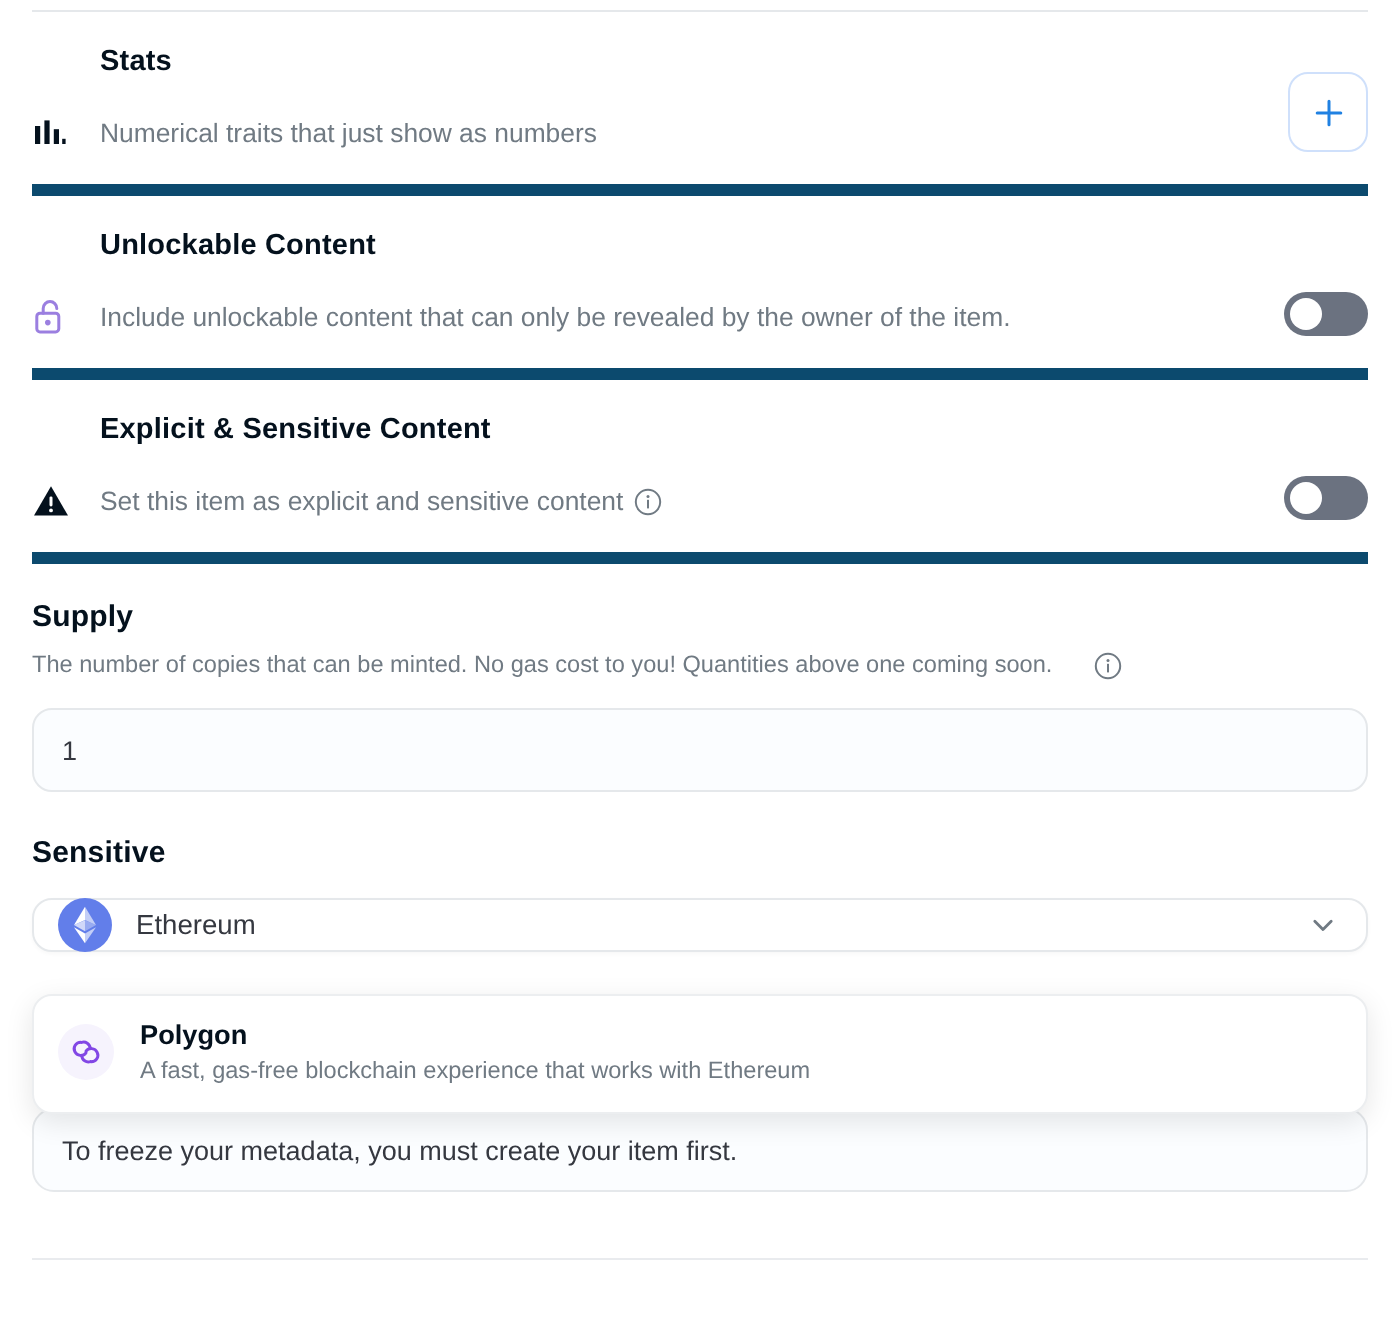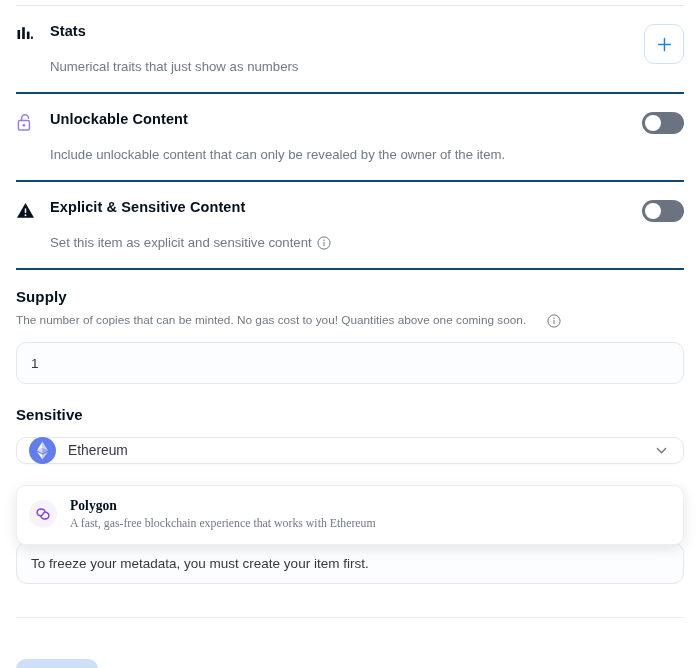--- a/index.html
+++ b/index.html
@@ -25,23 +25,23 @@
   .top-rule {
     position: absolute;
     left: 16px; right: 16px; top: 5px;
     height: 1px;
     background: #e5e8eb;
   }
 
   
   .feature-row {
     display: flex;
-    align-items: flex-start;
+    align-items: flex-end;
     padding: 16px 0 16px 0;
-    border-bottom: 2px solid #0c4a6e;
+    border-bottom: 6px solid #0c4a6e;
     min-height: 65px;
   }
   .feature-icon {
     width: 34px;
     flex: 0 0 34px;
     padding-top: 3px;
     display: flex;
     justify-content: flex-start;
     align-items: flex-start;
   }
@@ -157,21 +157,20 @@
   .dropdown {
     position: absolute;
     left: 0; right: 0;
     top: 48px;
     background: #ffffff;
     border: 1px solid #eceef0;
     border-radius: 10px;
     box-shadow: 0 4px 14px rgba(0,0,0,.10);
     z-index: 40;
     overflow: hidden;
-    font-family: Liberation Serif, serif;
   }
   .dropdown-item {
     display: flex;
     align-items: center;
     padding: 11px 14px 13px 12px;
     cursor: pointer;
   }
   .dd-icon { margin-right: 13px; display: flex; flex: 0 0 auto;}
   .dd-title {
     font-size: 13.6px;

